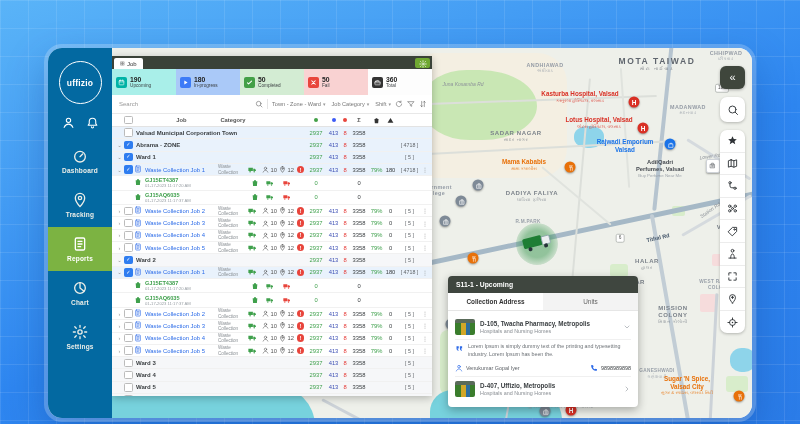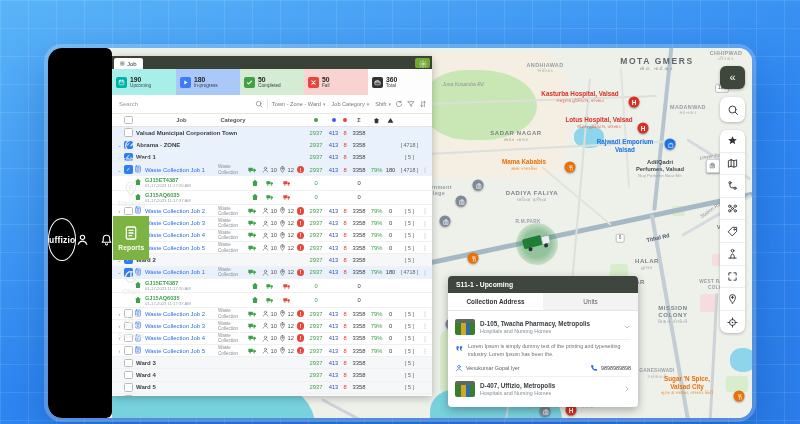--- a/index.html
+++ b/index.html
@@ -6,21 +6,21 @@
   body{width:800px;height:424px;overflow:hidden;font-family:"Liberation Sans",sans-serif;}
   .stage{position:relative;width:800px;height:424px;overflow:hidden;
     background:
       linear-gradient(rgba(255,255,255,.10) 1px, transparent 1px) 0 0/28px 28px,
       linear-gradient(90deg, rgba(255,255,255,.10) 1px, transparent 1px) 0 0/28px 28px,
       linear-gradient(160deg,#5ab4f8 0%,#2e86f0 55%,#2b7ce8 100%);}
   .window{position:absolute;left:48px;top:48px;width:704px;height:370px;border-radius:14px;
     background:#fff;overflow:hidden;display:flex;
     box-shadow:0 0 0 4px rgba(255,255,255,.22), 0 16px 40px rgba(10,60,140,.38);}
   
-  .sidebar{width:64px;height:100%;background:#000000;flex:0 0 64px;display:flex;flex-direction:row;align-items:center;z-index:8;border-radius:6px;}
+  .sidebar{width:64px;height:100%;background:#0369a1;flex:0 0 64px;display:flex;flex-direction:column;align-items:center;z-index:8;}
   .logo{margin-top:13px;width:41px;height:41px;border:1.6px solid #fff;border-radius:50%;display:flex;align-items:center;justify-content:center;}
   .logo span{color:#fff;font-size:8.5px;font-weight:bold;letter-spacing:.2px;}
   .sb-quick{margin-top:12px;display:flex;gap:11px;color:#fff;}
   .sb-quick .ic{width:13px;height:13px;}
   .sb-nav{margin-top:10px;width:100%;}
   .sb-item{height:44px;display:flex;flex-direction:column;align-items:center;justify-content:center;gap:3px;color:#eceee8;cursor:pointer;}
   .sb-item .ic{width:16px;height:16px;}
   .sb-item .lbl{font-size:6.5px;font-weight:bold;letter-spacing:.2px;}
   .sb-item.active{background:#7cb342;color:#fff;}
   
@@ -240,21 +240,21 @@
       <div class="road-line" style="left:468px;top:30px;width:2px;height:205px;transform:rotate(5deg);background:#dcdfda;"></div>
       <div class="road-line" style="left:512px;top:20px;width:2px;height:120px;transform:rotate(-4deg);background:#e0e3de;"></div>
       <div class="road-line" style="left:430px;top:118px;width:90px;height:2px;transform:rotate(40deg);background:#e0e3de;"></div>
       <div class="road-line" style="left:210px;top:350px;width:150px;height:3px;transform:rotate(28deg);background:#ccd2d8;"></div>
       <div class="road-line" style="left:395px;top:338px;width:2px;height:44px;transform:rotate(10deg);background:#ccd2d8;"></div>
       <div class="road-line" style="left:600px;top:245px;width:3px;height:130px;transform:rotate(3deg);background:#ccd2d8;"></div>
 
       <div id="map-labels">
           <div class="mlabel t-road" style="left: 351px; top: 36px;"><span>Juna Kosamba Rd</span></div>
           <div class="mlabel t-area" style="left: 433px; top: 20px;"><span>ANDHIAWAD</span><span class="sub">અંધીવાડ</span></div>
-          <div class="mlabel t-area-lg" style="left: 545px; top: 16px;"><span>MOTA GMERS</span><span class="sub">મોટા તાઈવાડ</span></div>
+          <div class="mlabel t-area-lg" style="left: 545px; top: 16px;"><span>MOTA TAIWAD</span><span class="sub">મોટા તાઈવાડ</span></div>
           <div class="mlabel t-area" style="left: 614px; top: 8px;"><span>CHHIPWAD</span><span class="sub">છીપવાડ</span></div>
           <div class="mlabel t-poi-red" style="left: 468px; top: 48px;"><span>Kasturba Hospital, Valsad</span><span class="sub">કસ્તુરબા હોસ્પિટલ, વલસાડ</span></div>
           <div class="mlabel t-poi-red" style="left: 487px; top: 74px;"><span>Lotus Hospital, Valsad</span><span class="sub">લોટસ હોસ્પિટલ, વલસાડ</span></div>
           <div class="mlabel t-area" style="left: 576px; top: 62px;"><span>MADANWAD</span><span class="sub">મદનવાડ</span></div>
           <div class="mlabel t-loc" style="left: 404px; top: 88px;"><span>SADAR NAGAR</span><span class="sub">સાદર નાગર</span></div>
           <div class="mlabel t-poi-blue wrap" style="left: 513px; top: 98px; width: 58px;"><span>Rajwadi Emporium Valsad</span></div>
           <div class="mlabel t-poi-orange" style="left: 412px; top: 116px;"><span>Mama Kababis</span><span class="sub">મામા કબાબીસ</span></div>
           <div class="mlabel t-road" style="left: 598px; top: 108px; transform: translate(-50%, -50%) rotate(-8deg);"><span>Lower Rd</span></div>
           <div class="mlabel t-poi-dark wrap" style="left: 548px; top: 121px; width: 54px;"><span>AdilQadri Perfumes, Valsad</span><span class="sub">Buy Perfume Near Me</span></div>
           <div class="mlabel t-area wrap" style="left: 322px; top: 142px; width: 46px;"><span>Government College</span></div>

